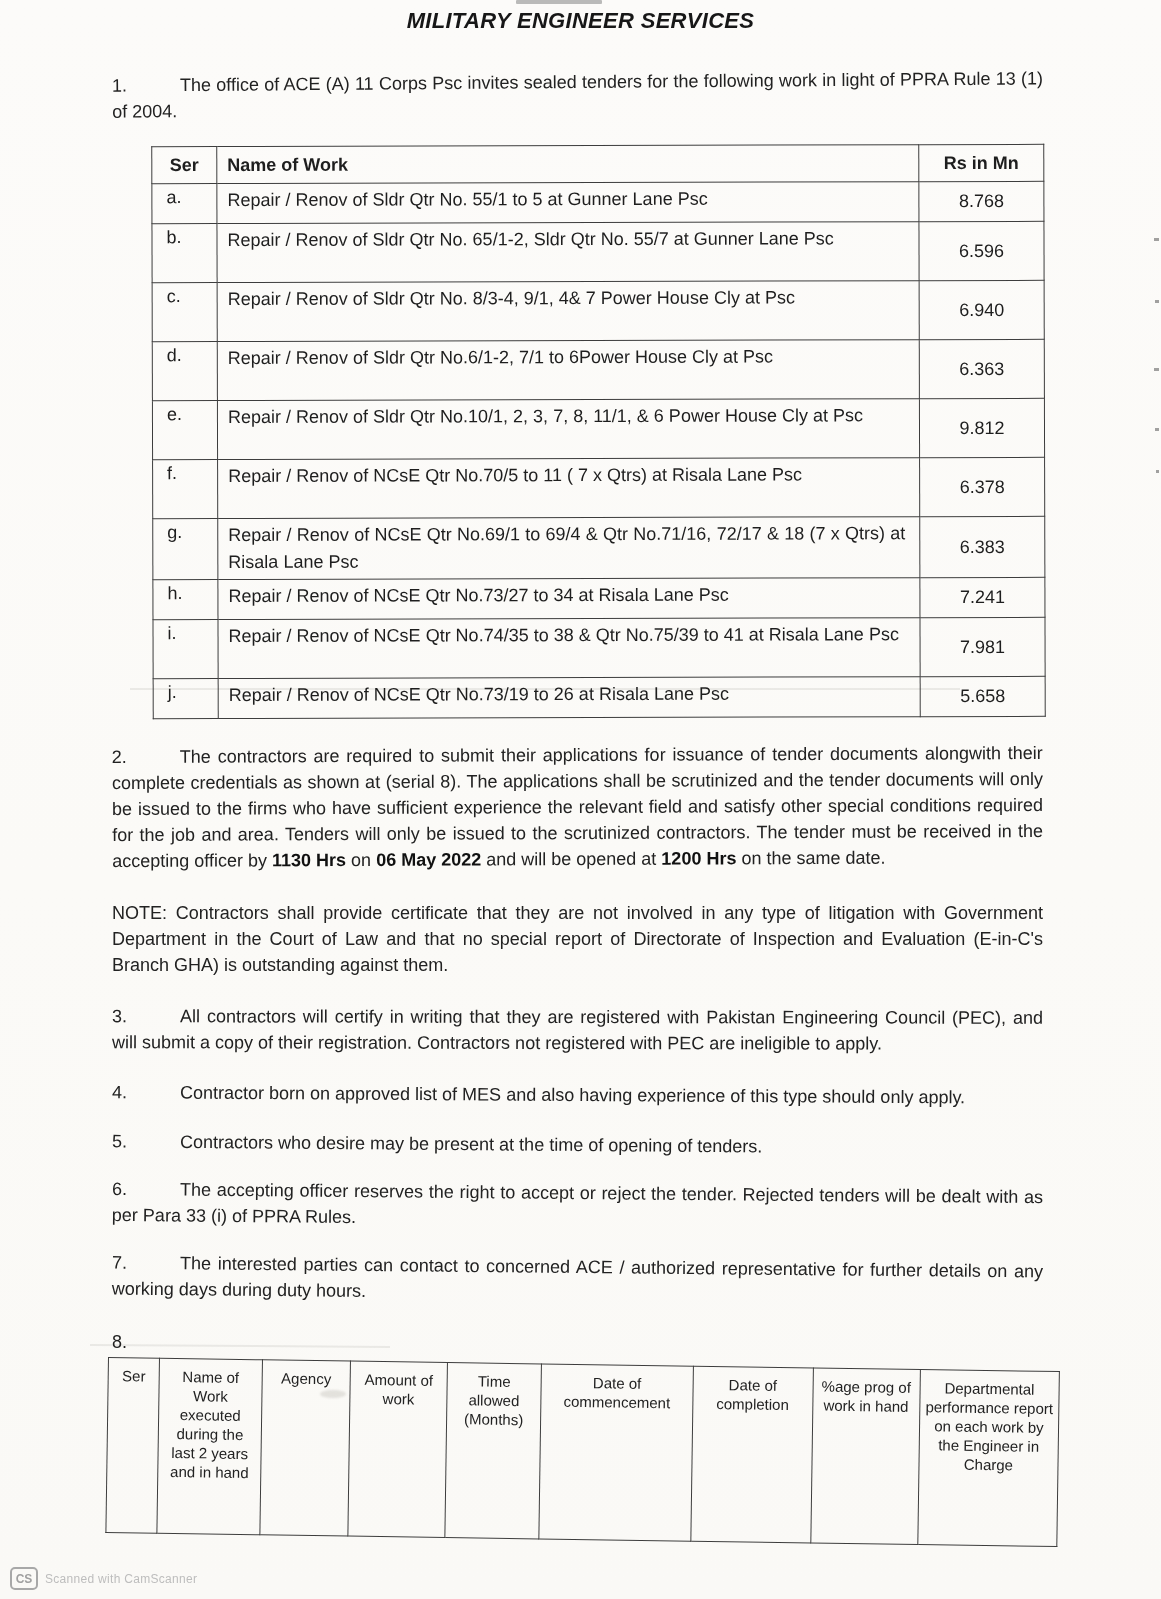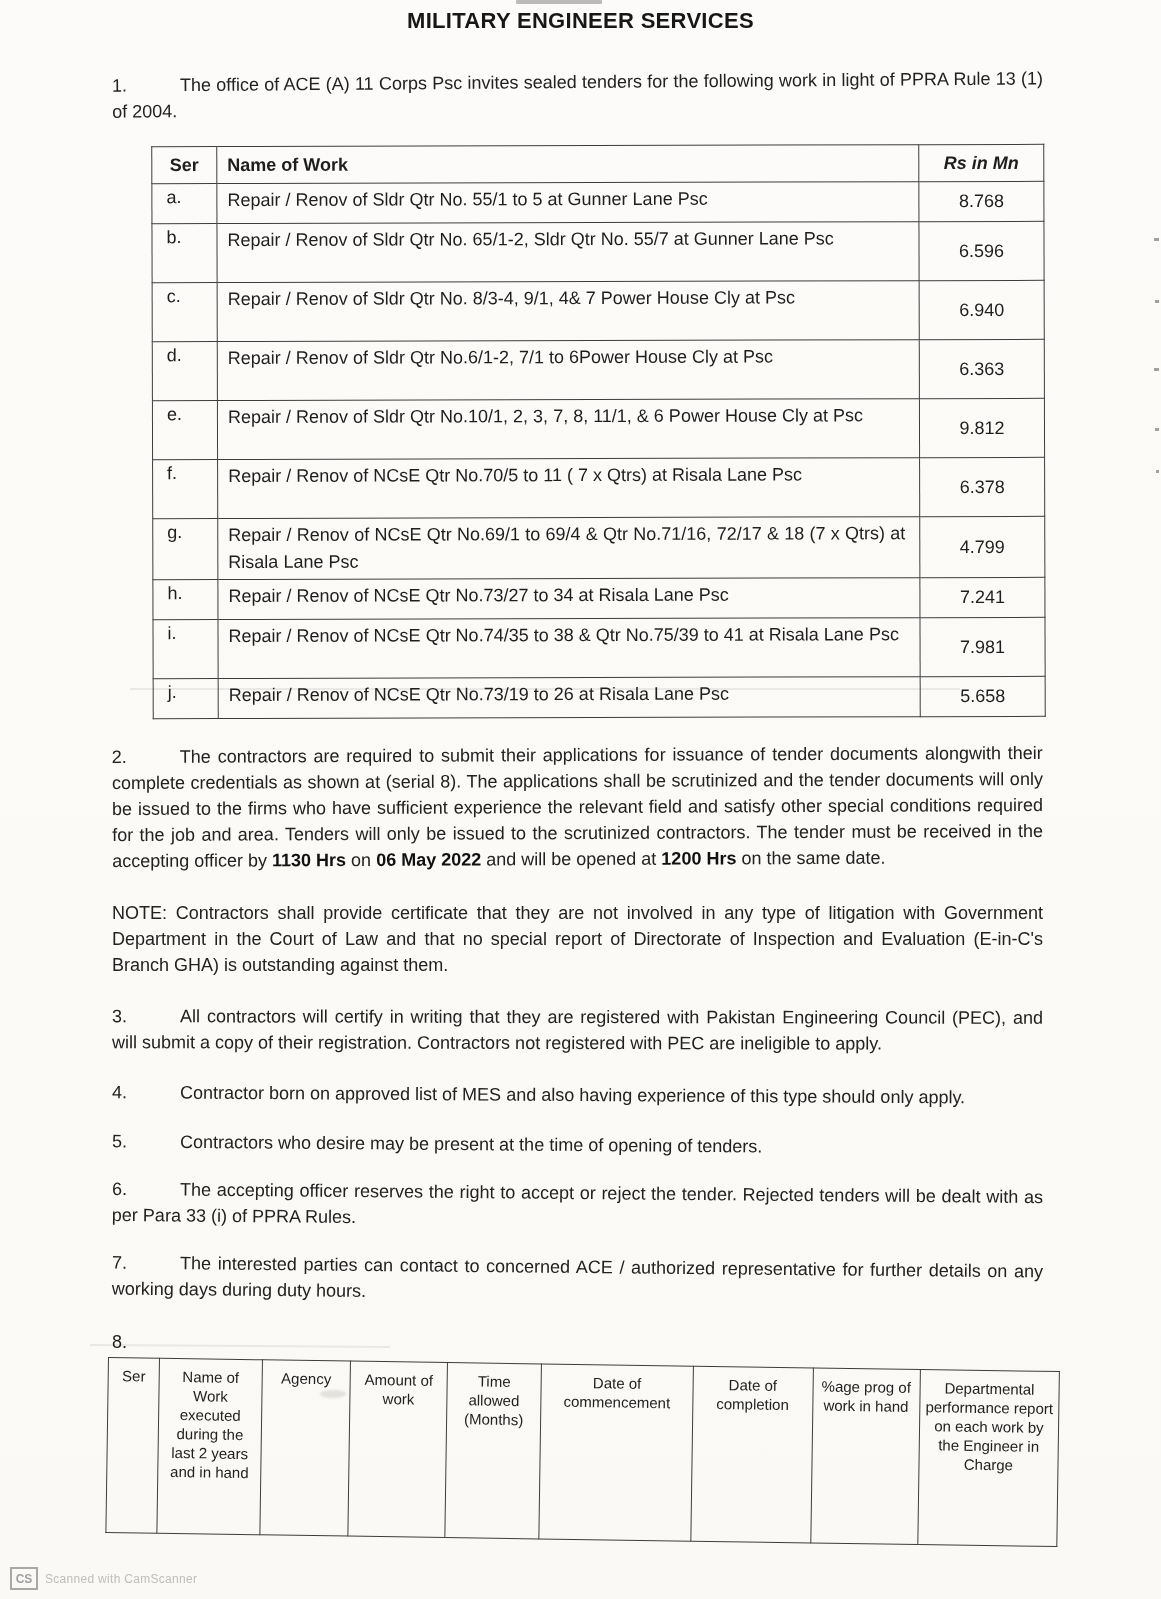--- a/index.html
+++ b/index.html
@@ -17,20 +17,21 @@
   }
   
   .title-block{
     margin:8px 60px 0 60px;
     text-align:center;
     font-weight:bold;
     font-size:22px;
     letter-spacing:.3px;
     line-height:25px;
     color:#171717;
+    font-style:italic;
   }
   
   .para{
     margin:0 118px 0 112px;
     font-size:18px;
     line-height:26px;
     text-align:justify;
     color:#222;
   }
   .pnum{display:inline-block;width:68px;}
@@ -71,21 +72,21 @@
   }
   .serial8{margin:26px 0 0 112px;font-size:18px;}
   
   .watermark{
     position:absolute;left:10px;bottom:9px;
     display:flex;align-items:center;gap:7px;
     color:#b3b3b3;
   }
   .cs-badge{
     width:24px;height:19px;
-    border:2.5px solid #a8a8a8;border-radius:0;
+    border:2.5px solid #a8a8a8;border-radius:5px;
     font-size:12px;font-weight:bold;color:#a0a0a0;
     display:flex;align-items:center;justify-content:center;
   }
   .wm-text{font-size:12px;color:#bdbdbd;letter-spacing:.3px;}
   
   .artifact{position:absolute;background:#6b6b6b;opacity:.45;border-radius:1px;}
   .streak{position:absolute;height:2px;background:rgba(90,85,75,.10);}
   .edge-tick{position:absolute;width:5px;height:3px;background:#555;opacity:.55;right:2px;}
   .smudge{position:absolute;background:rgba(120,115,105,.18);border-radius:50%;filter:blur(1px);}
 </style>
@@ -110,21 +111,21 @@
 
   <div class="para" style="margin-top:36px;transform:rotate(-0.45deg);">
     <span class="pnum">1.</span><span>The office of ACE (A) 11 Corps Psc invites sealed tenders for the following work in light of PPRA Rule 13 (1) of 2004.</span>
   </div>
 
   <table class="work-table">
     <tbody>
         <tr>
       <th class="c" style="width:40px;">Ser</th>
       <th>Name of Work</th>
-      <th class="c" style="width:104px;font-style:italic;">Rs in Mn</th>
+      <th class="c" style="width:104px;">Rs in Mn</th>
     </tr>
     <tr class="r1">
       <td class="ser">a.</td>
       <td class="name">Repair / Renov of Sldr Qtr No. 55/1 to 5 at Gunner Lane Psc</td>
       <td class="amount">8.768</td>
     </tr>
     <tr class="r2">
       <td class="ser">b.</td>
       <td class="name">Repair / Renov of Sldr Qtr No. 65/1-2, Sldr Qtr No. 55/7 at Gunner Lane Psc</td>
       <td class="amount">6.596</td>
@@ -145,21 +146,21 @@
       <td class="amount">9.812</td>
     </tr>
     <tr class="r2">
       <td class="ser">f.</td>
       <td class="name">Repair / Renov of NCsE Qtr No.70/5 to 11 ( 7 x Qtrs) at Risala Lane Psc</td>
       <td class="amount">6.378</td>
     </tr>
     <tr class="r2">
       <td class="ser">g.</td>
       <td class="name">Repair / Renov of NCsE Qtr No.69/1 to 69/4 &amp; Qtr No.71/16, 72/17 &amp; 18 (7 x Qtrs) at Risala Lane Psc</td>
-      <td class="amount">4.799</td>
+      <td class="amount">6.383</td>
     </tr>
     <tr class="r1">
       <td class="ser">h.</td>
       <td class="name">Repair / Renov of NCsE Qtr No.73/27 to 34 at Risala Lane Psc</td>
       <td class="amount">7.241</td>
     </tr>
     <tr class="r2">
       <td class="ser">i.</td>
       <td class="name">Repair / Renov of NCsE Qtr No.74/35 to 38 &amp; Qtr No.75/39 to 41 at Risala Lane Psc</td>
       <td class="amount">7.981</td>

